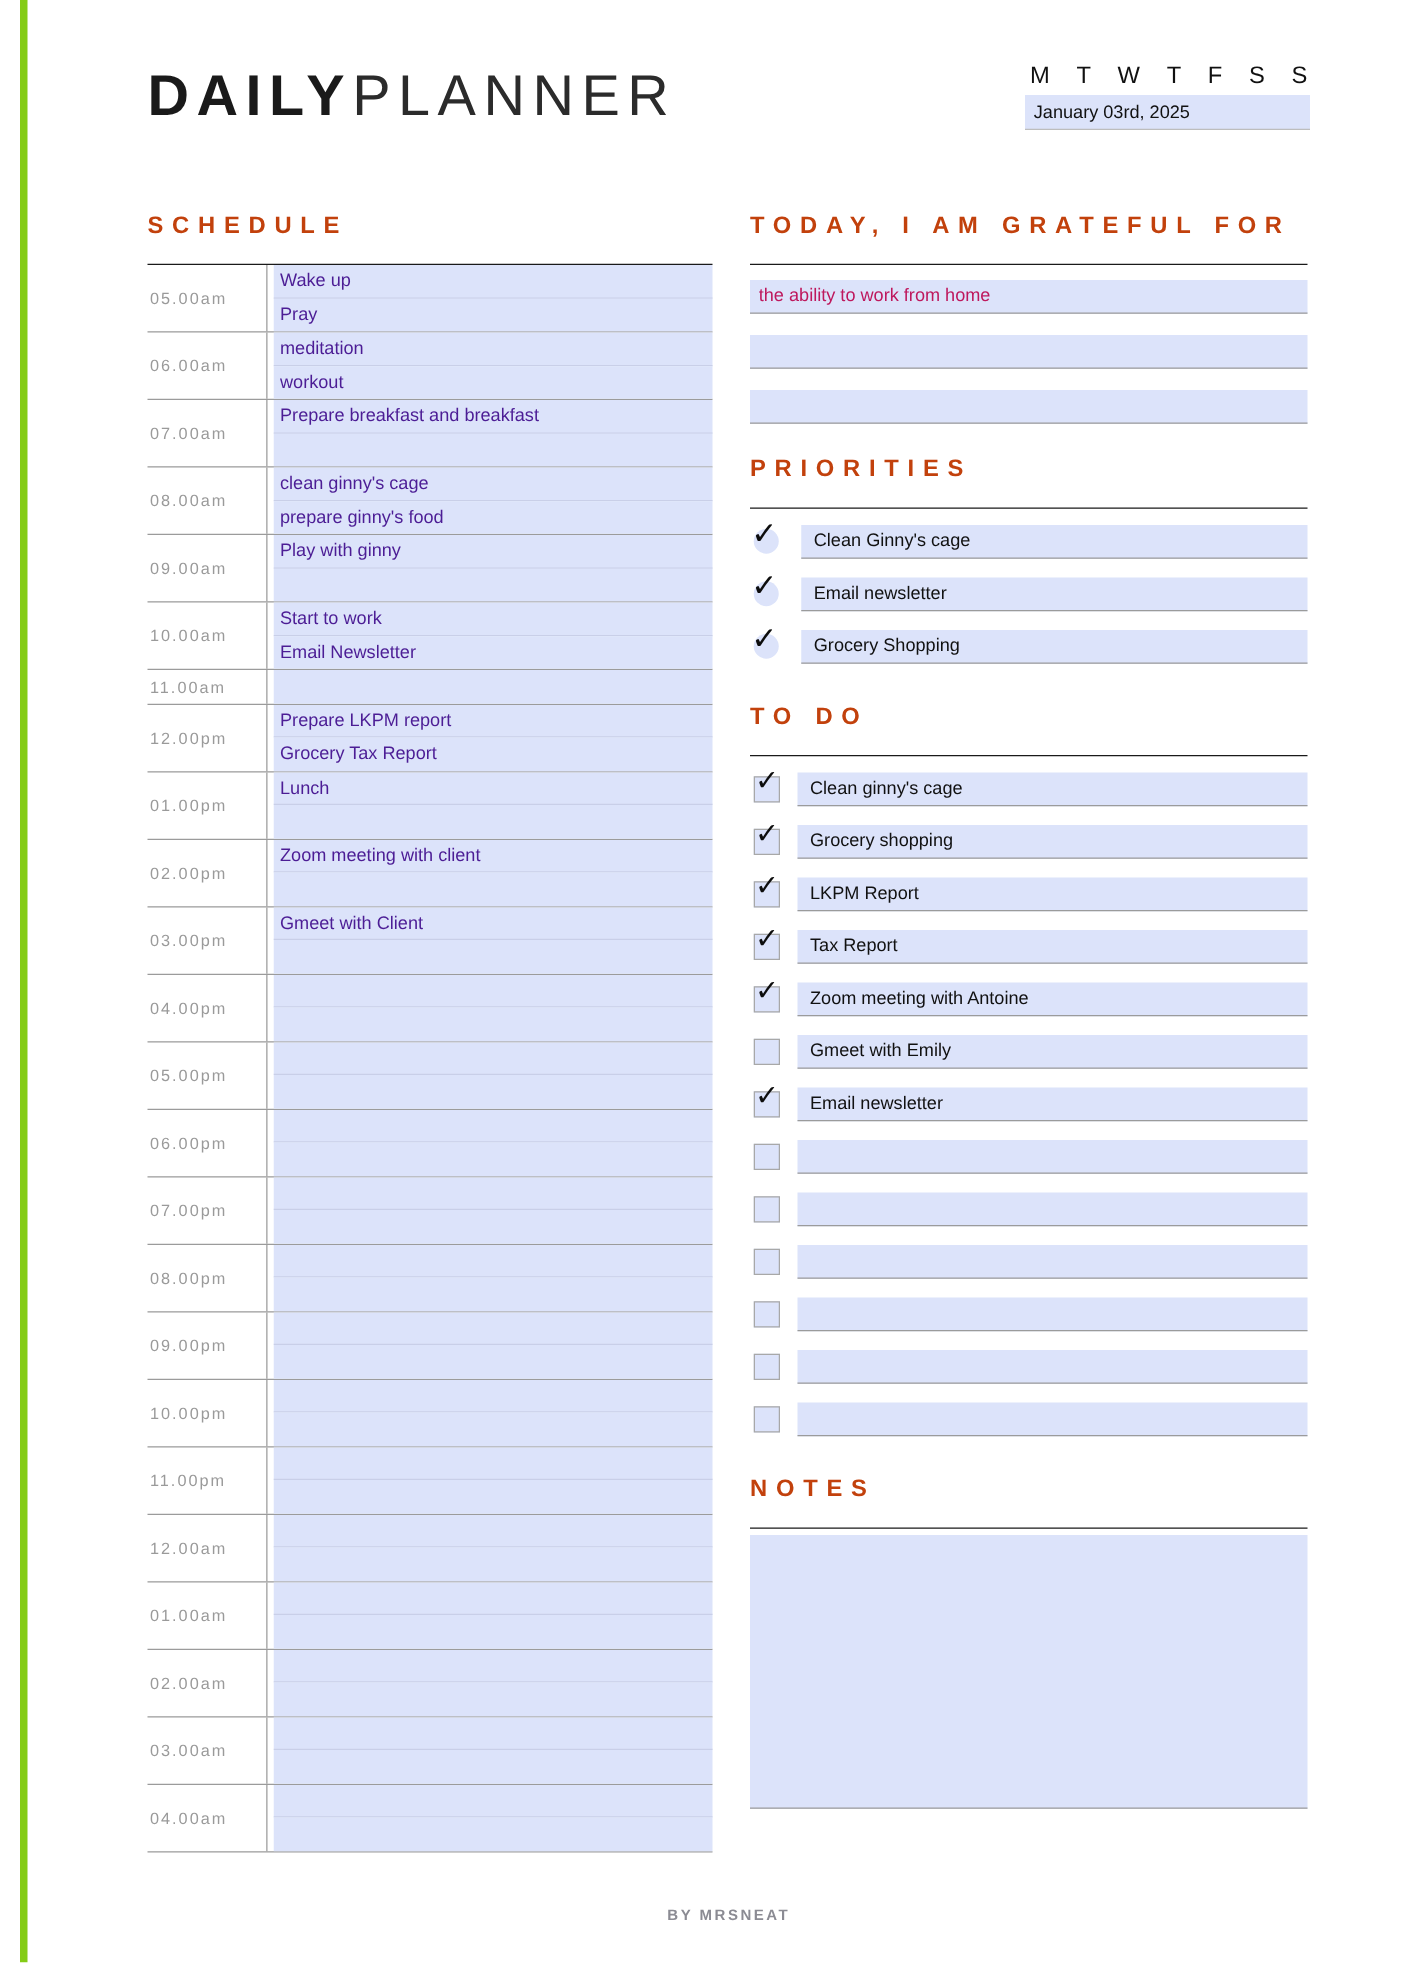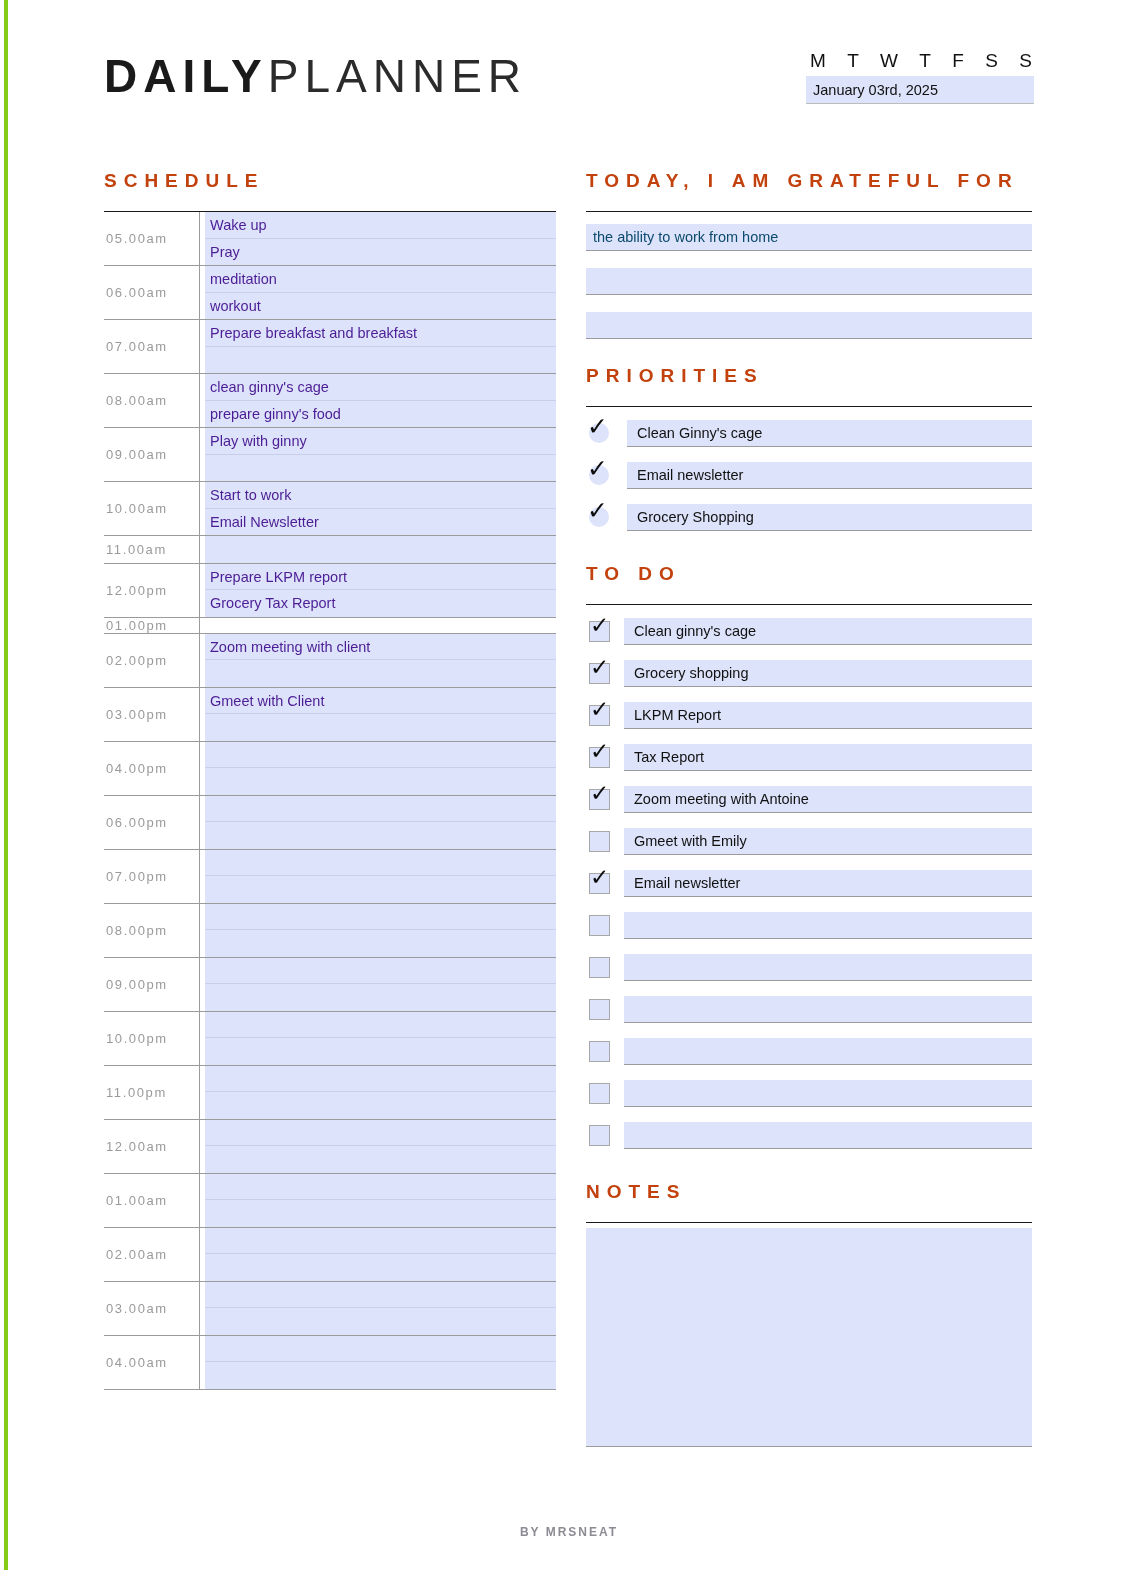--- a/index.html
+++ b/index.html
@@ -9,25 +9,25 @@
   }
   body {
     width: 1122px;
     height: 1570px;
     font-family: "Liberation Sans", sans-serif;
     position: relative;
     overflow: hidden;
   }
   .page {
     position: absolute;
-    left: 4px; top: 0;
+    left: 16px; top: 0;
     width: 903px;
     height: 1570px;
     background: #ffffff;
-    border-left: 4px solid #84cc16;
+    border-left: 6px solid #84cc16;
     box-sizing: border-box;
   }
 
   
   .header {
     position: absolute;
     left: 96px; top: 48px;
     width: 930px;
     height: 72px;
   }
@@ -140,21 +140,21 @@
   }
   .blk { margin-bottom: 0; }
 
   
   .grat-list { margin-top: 19px; border-top: 1.6px solid #1a1a1a; padding-top: 12px; }
   .grat-row {
     height: 27px;
     background: #dce3fa;
     border-bottom: 1px solid #9b9b9b;
     font-size: 14.5px;
-    color: #0c4a6e;
+    color: #be185d;
     line-height: 27px;
     padding-left: 7px;
     box-sizing: border-box;
     margin-bottom: 17px;
     white-space: nowrap;
     overflow: hidden;
   }
   .grat-row:last-child { margin-bottom: 0; }
 
   
@@ -337,20 +337,24 @@
           </div>
           <div class="hour-lines">
             <div class="sl">Prepare LKPM report</div>
             <div class="sl">Grocery Tax Report</div>
           </div>
         </div>
         <div class="hour">
           <div class="hour-time">
             <span>01.00pm</span>
           </div>
+          <div class="hour-lines">
+            <div class="sl">Lunch</div>
+            <div class="sl"></div>
+          </div>
         </div>
         <div class="hour">
           <div class="hour-time">
             <span>02.00pm</span>
           </div>
           <div class="hour-lines">
             <div class="sl">Zoom meeting with client</div>
             <div class="sl"></div>
           </div>
         </div>
@@ -359,20 +363,29 @@
             <span>03.00pm</span>
           </div>
           <div class="hour-lines">
             <div class="sl">Gmeet with Client</div>
             <div class="sl"></div>
           </div>
         </div>
         <div class="hour">
           <div class="hour-time">
             <span>04.00pm</span>
+          </div>
+          <div class="hour-lines">
+            <div class="sl"></div>
+            <div class="sl"></div>
+          </div>
+        </div>
+        <div class="hour">
+          <div class="hour-time">
+            <span>05.00pm</span>
           </div>
           <div class="hour-lines">
             <div class="sl"></div>
             <div class="sl"></div>
           </div>
         </div>
         <div class="hour">
           <div class="hour-time">
             <span>06.00pm</span>
           </div>

